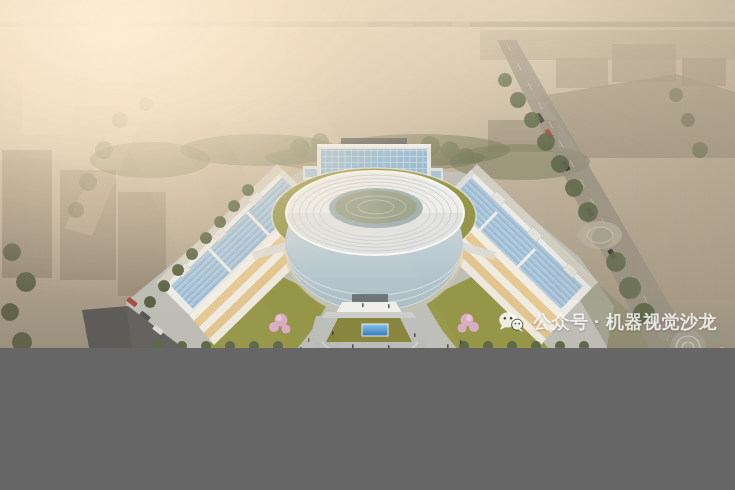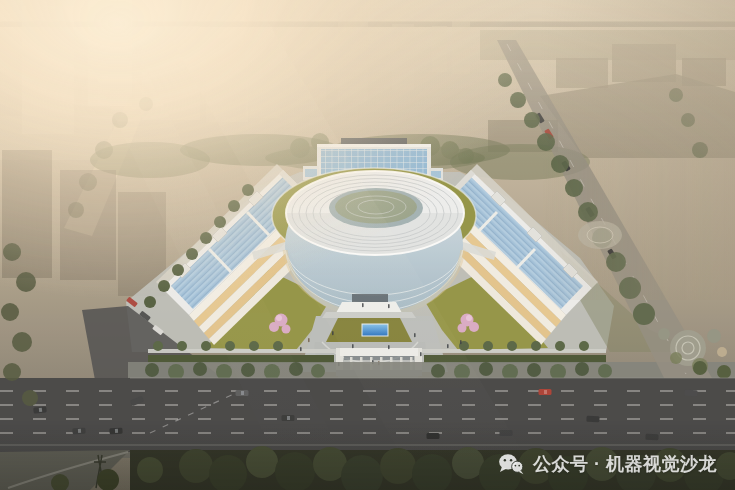--- a/index.html
+++ b/index.html
@@ -1,16 +1,16 @@
 <!DOCTYPE html>
 <html style="--glow: #f7e6c6; --sky_top: #d8cbb4; --sky_right: #a89b86; --ring_roof: #edeff0; --ring_shadow: #c7cccf; --glass_light: #d8e4ea; --glass_dark: #9fb6c5; --tower_glass: #8ab6d8; --solar_blue: #a2c3dc; --green_roof: #8f9140; --lawn: #7d7c33; --pond_blue: #2f7fd2; --blossom_pink: #d8a9c6; --tree_green: #45523a; --tree_dark: #333a26; --road_gray: #3e3f41; --pavement: #b8bcbb; --warm_floor: #e5c78f; --white_struct: #eceded; --watermark_color: rgba(255,255,255,0.82);"><head>
 <meta charset="utf-8">
 <style>
   html,body{margin:0;padding:0;background:#666;}
-  .stage{position:relative;width:735px;height:490px;overflow:hidden;
+  .stage{position:relative;width:735px;height:348px;overflow:hidden;
          font-family:"Liberation Sans",sans-serif;background:#b3a68f;text-align:center;}
   .stage svg{display:block;}
   .bgb{filter:blur(.7px);}
   
   .f-ringroof{fill:var(--ring_roof,#edeff0);}
   .f-terrace{fill:var(--green_roof,#8f9140);}
   .f-lawn{fill:var(--lawn,#7d7c33);}
   .f-road{fill:var(--road_gray,#3e3f41);}
   .f-pave{fill:var(--pavement,#b8bcbb);}
   .f-warm{fill:var(--warm_floor,#e5c78f);}

